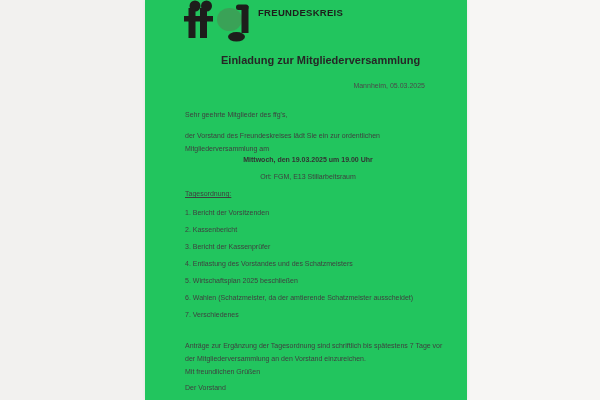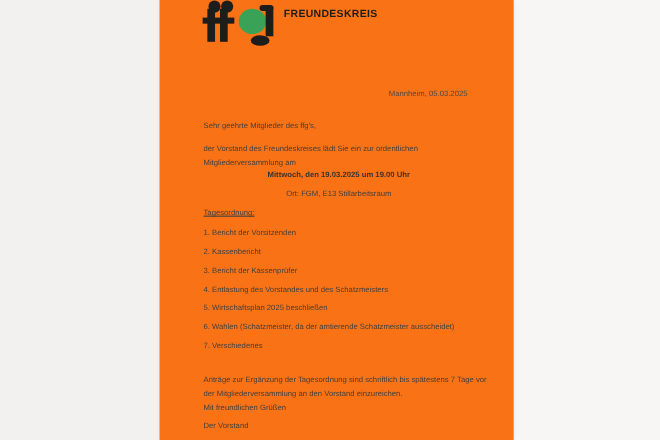--- a/index.html
+++ b/index.html
@@ -4,21 +4,21 @@
 <style>
   html,body { margin:0; padding:0; }
   body {
     width:600px; height:400px; position:relative; overflow:hidden;
     background:#f7f6f4;
     font-family:"Liberation Sans", sans-serif;
   }
   .bg-left { position:absolute; left:0; top:0; width:145px; height:400px; background:#f2f1ef; }
   .page {
     position:absolute; left:145px; top:0; width:322px; height:400px;
-    background:#f97316; box-shadow:0 0 4px rgba(0,0,0,0.06);
+    background:#22c55e; box-shadow:0 0 4px rgba(0,0,0,0.06);
   }
   .logo-svg { position:absolute; left:39px; top:0; }
   .org {
     position:absolute; left:113px; top:6px;
     font-weight:bold; font-size:9.5px; line-height:13.5px;
     letter-spacing:0.3px; color:#1d1d1b; white-space:nowrap;
   }
   .title {
     position:absolute; left:76px; top:54px;
     font-weight:bold; font-size:11px; color:#262626; white-space:nowrap;
@@ -53,20 +53,21 @@
     <ellipse cx="45.5" cy="19.5" rx="12.5" ry="11.5" fill="#3aa257"></ellipse>
     <rect x="52" y="4.5" width="12.5" height="5.5" rx="2.5" fill="#1d1d1b"></rect>
     <rect x="57.5" y="6" width="7" height="27" fill="#1d1d1b"></rect>
     <ellipse cx="52.5" cy="36.8" rx="8.5" ry="4.8" fill="#1d1d1b"></ellipse>
   </svg>
 
   <div class="org">
     <div>FREUNDESKREIS</div>
   </div>
 
+  <div class="title">Einladung zur Mitgliederversammlung</div>
 
   <div class="dateline">Mannheim, 05.03.2025</div>
 
   <div class="bodytext salutation">Sehr geehrte Mitglieder des ffg's,</div>
 
   <div class="bodytext intro">
     <div>der Vorstand des Freundeskreises lädt Sie ein zur ordentlichen</div>
     <div>Mitgliederversammlung am</div>
   </div>
 

